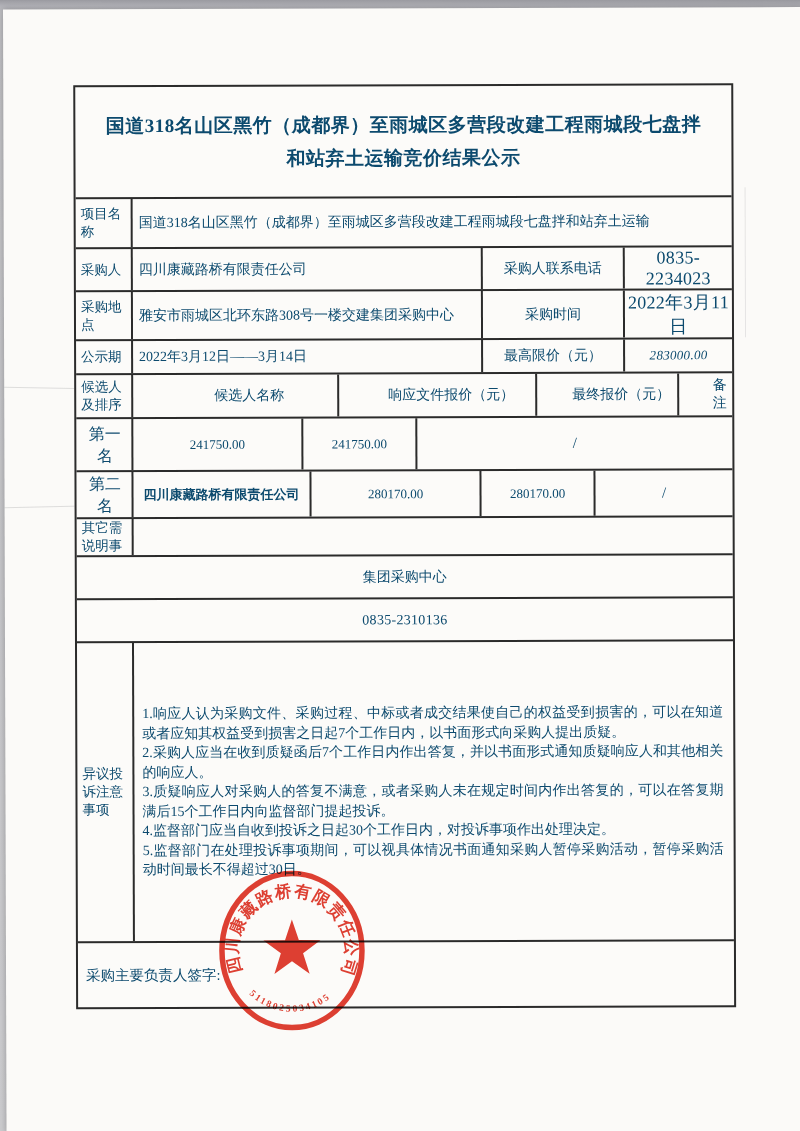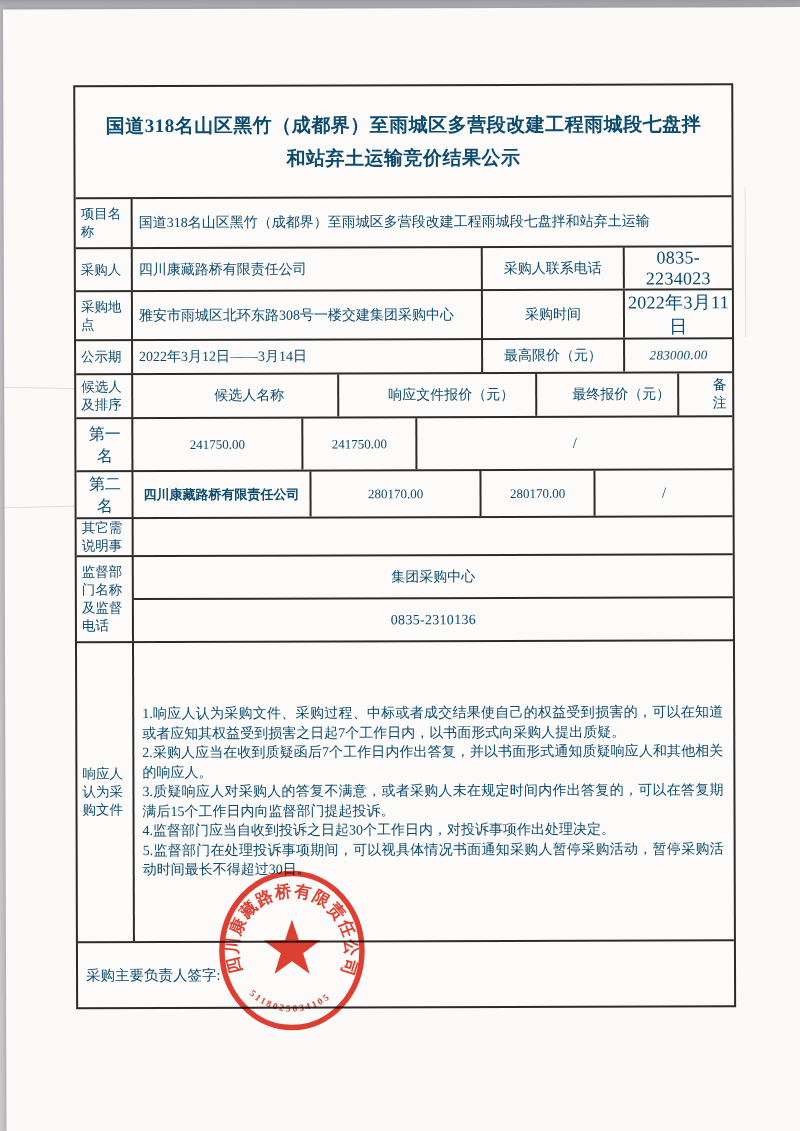--- a/index.html
+++ b/index.html
@@ -127,29 +127,28 @@
         <div class="cell c-final ctr">280170.00</div>
         <div class="cell c-note ctr">/</div>
       </div>
 
       <div class="row r-other">
         <div class="cell lbl left">其它需说明事</div>
         <div class="cell val left" style="flex:1;"></div>
       </div>
 
       <div class="row r-sup">
-        <div class="cell lbl left">监督部门名称及监督电话</div>
         <div class="sup-right">
           <div class="sup-sub">集团采购中心</div>
           <div class="sup-sub small-num">0835-2310136</div>
         </div>
       </div>
 
       <div class="row r-objection">
-        <div class="cell lbl left">响应人认为采购文件</div>
+        <div class="cell lbl left">异议投诉注意事项</div>
         <div class="objection-body">
           <p>1.响应人认为采购文件、采购过程、中标或者成交结果使自己的权益受到损害的，可以在知道或者应知其权益受到损害之日起7个工作日内，以书面形式向采购人提出质疑。</p>
           <p>2.采购人应当在收到质疑函后7个工作日内作出答复，并以书面形式通知质疑响应人和其他相关的响应人。</p>
           <p>3.质疑响应人对采购人的答复不满意，或者采购人未在规定时间内作出答复的，可以在答复期满后15个工作日内向监督部门提起投诉。</p>
           <p>4.监督部门应当自收到投诉之日起30个工作日内，对投诉事项作出处理决定。</p>
           <p>5.监督部门在处理投诉事项期间，可以视具体情况书面通知采购人暂停采购活动，暂停采购活动时间最长不得超过30日。</p>
         </div>
       </div>
 
       <div class="row r-sign">

